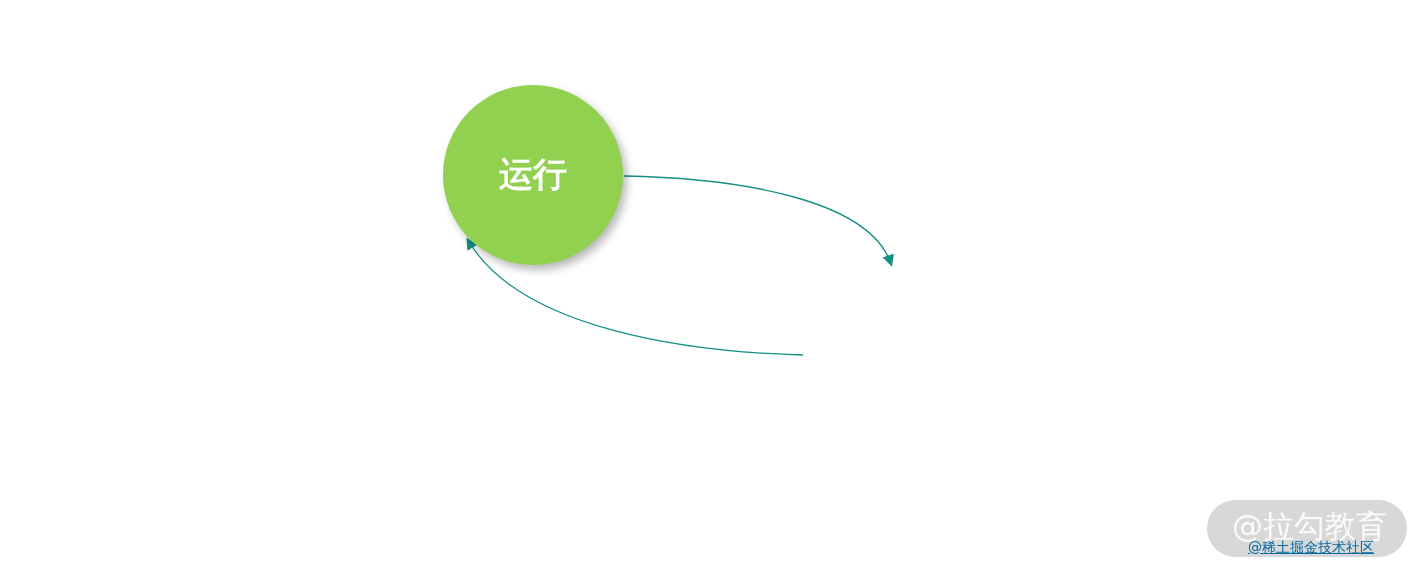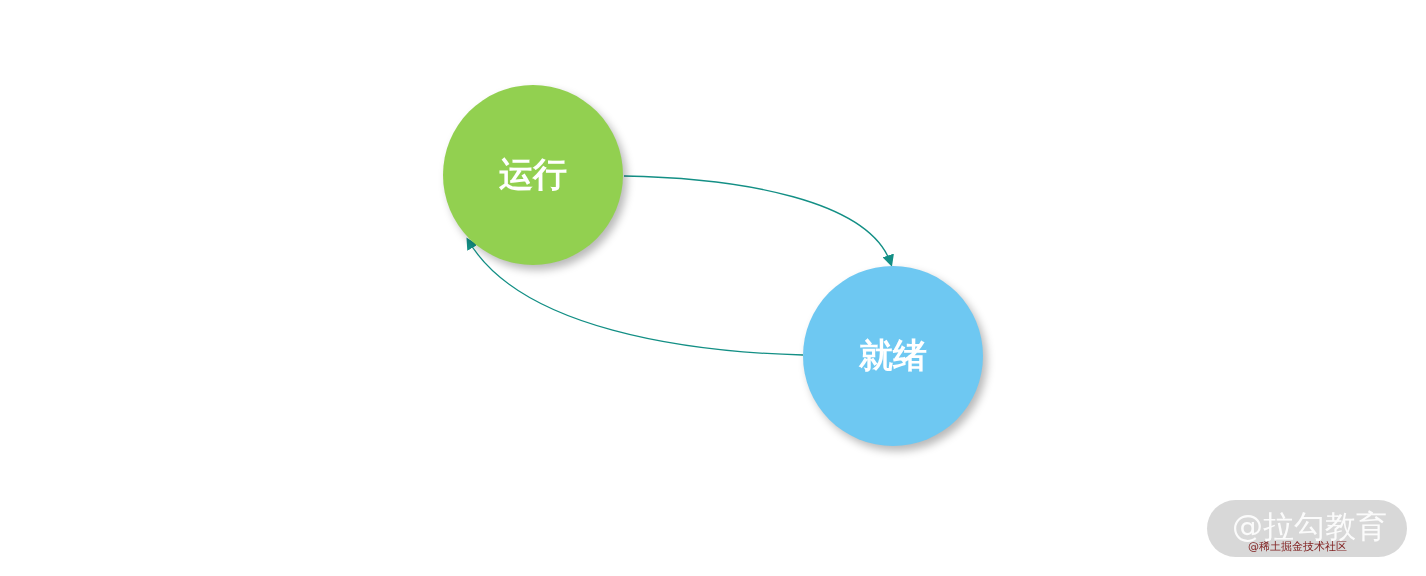--- a/index.html
+++ b/index.html
@@ -3,39 +3,36 @@
 <meta charset="utf-8">
 <style>
   html, body { margin:0; padding:0; background:#ffffff; }
   body { width:1426px; height:576px; position:relative; overflow:hidden; font-family:"DejaVu Sans", sans-serif; }
   .canvas { position:absolute; left:0; top:0; width:1426px; height:576px;text-align:center; }
   .node { position:absolute; width:180px; height:180px; border-radius:50%; display:flex; align-items:center; justify-content:center; color:#ffffff; font-size:34px; font-weight:bold; box-shadow:4px 5px 8px rgba(0,0,0,0.28); }
   .node-running { left:443px; top:85px; background:#92d050; }
   .node-ready { left:803px; top:266px; background:#6ec8f2; }
   .wm-pill { position:absolute; left:1207px; top:500px; width:200px; height:57px; border-radius:29px; background:rgba(200,200,200,0.7); }
   .wm-main { position:absolute; left:1232px; top:506px; font-size:31px; color:rgba(255,255,255,0.9); white-space:nowrap; }
-  .wm-sub { position:absolute; left:1248px; top:539px; font-size:11px; color:#7f1d1d; white-space:nowrap; }
+  .wm-sub { position:absolute; left:1248px; top:539px; font-size:14px; color:#0369a1; white-space:nowrap;text-decoration:underline; }
 </style>
 </head>
 <body>
 
 <div class="canvas">
   <svg width="1426" height="576" style="position:absolute;left:0;top:0">
     <defs>
       <marker id="arrow" markerWidth="12" markerHeight="12" refX="9" refY="6" orient="auto" markerUnits="userSpaceOnUse">
         <path d="M0,0 L12,6 L0,12 z" fill="#138f85"></path>
       </marker>
     </defs>
     <path d="M624,176 C740,178 870,200 891,264" fill="none" stroke="#138f85" stroke-width="1.3" marker-end="url(#arrow)"></path>
     <path d="M803,355 C690,352 520,330 468,240" fill="none" stroke="#138f85" stroke-width="1.3" marker-end="url(#arrow)"></path>
   </svg>
 
   <div class="node node-running">
     <span>运行</span>
   </div>
-  <div class="node node-ready">
-    <span>就绪</span>
-  </div>
 
   <div class="wm-pill"></div>
   <div class="wm-main">@拉勾教育</div>
   <div class="wm-sub">@稀土掘金技术社区</div>
 </div>
 
 </body></html>

